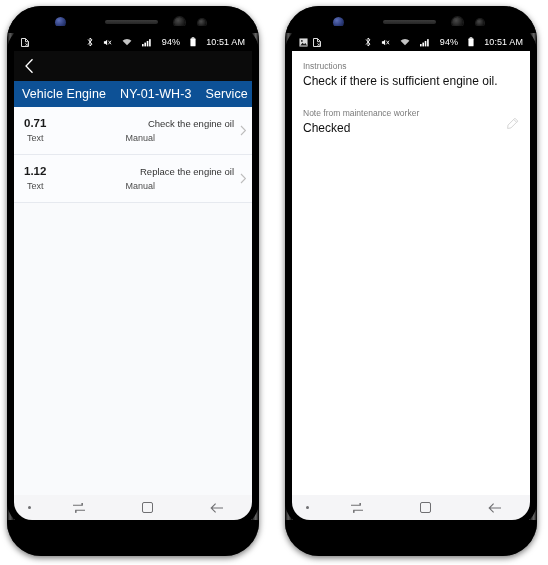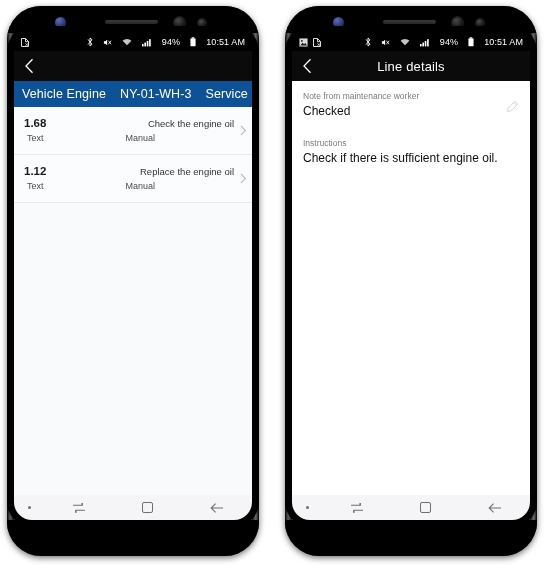--- a/index.html
+++ b/index.html
@@ -351,21 +351,21 @@
     <div class="ctxbar">
       <span>Vehicle Engine</span>
       <span>NY-01-WH-3</span>
       <span>Service</span>
     </div>
 
     <div class="list">
 
       <div class="list-row">
         <div class="row-left">
-          <div class="row-primary">1.68</div>
+          <div class="row-primary">0.71</div>
           <div class="row-secondary">Text</div>
         </div>
         <div class="row-right">
           <div class="row-primary">Check the engine oil</div>
           <div class="row-secondary">Manual</div>
         </div>
         <div class="row-chevron">
           <svg width="7" height="11" viewBox="0 0 7 11">
               <path d="M1 1l4.4 4.5L1 10" fill="none" stroke="#bdbdbd" stroke-width="1.1"></path>
             </svg>
@@ -477,47 +477,39 @@
         <span class="sicon">
           <svg width="6" height="10" viewBox="0 0 7 11">
               <rect x="2" y="0" width="3" height="1.2" fill="#fff"></rect>
               <rect x="0.5" y="1.2" width="6" height="9.3" rx="1" fill="#fff"></rect>
             </svg>
         </span>
         <span class="status-text">10:51 AM</span>
       </div>
     </div>
 
-    <div class="appbar">
-      <div class="back">
-        <svg width="11" height="16" viewBox="0 0 11 16">
-            <path d="M8.5 1.2L2 8l6.5 6.8" fill="none" stroke="#fff" stroke-width="1.3"></path>
-          </svg>
-      </div>
-      <div class="title">Line details</div>
-    </div>
 
     <div class="details">
+
+      <div class="field">
+        <div class="field-label">Instructions</div>
+        <div class="field-value">Check if there is sufficient engine oil.</div>
+      </div>
 
       <div class="field">
         <div class="field-label">Note from maintenance worker</div>
         <div class="field-value">Checked</div>
         <div class="edit-icon">
           <svg width="13" height="13" viewBox="0 0 14 14">
               <path d="M9.6 1.3l3.1 3.1-7.4 7.4-3.6.5.5-3.6z" fill="none" stroke="#d2d2d2" stroke-width="1"></path>
               <path d="M8.3 2.6l3.1 3.1" stroke="#d2d2d2" stroke-width="1"></path>
             </svg>
         </div>
       </div>
 
-      <div class="field">
-        <div class="field-label">Instructions</div>
-        <div class="field-value">Check if there is sufficient engine oil.</div>
-      </div>
-
     </div>
 
     <div class="navbar">
       <div class="nav-item dot">
           <span class="nav-dot"></span>
         </div>
       <div class="nav-item">
         <svg width="14" height="12" viewBox="0 0 14 12">
             <path d="M1 3.2h9.2V1M13 8.2H3.8v2.6" fill="none" stroke="#6f6f72" stroke-width="1.1"></path>
             <path d="M10.2 1v2.2M3.8 8.2v2.6" stroke="#6f6f72" stroke-width="1.1"></path>

